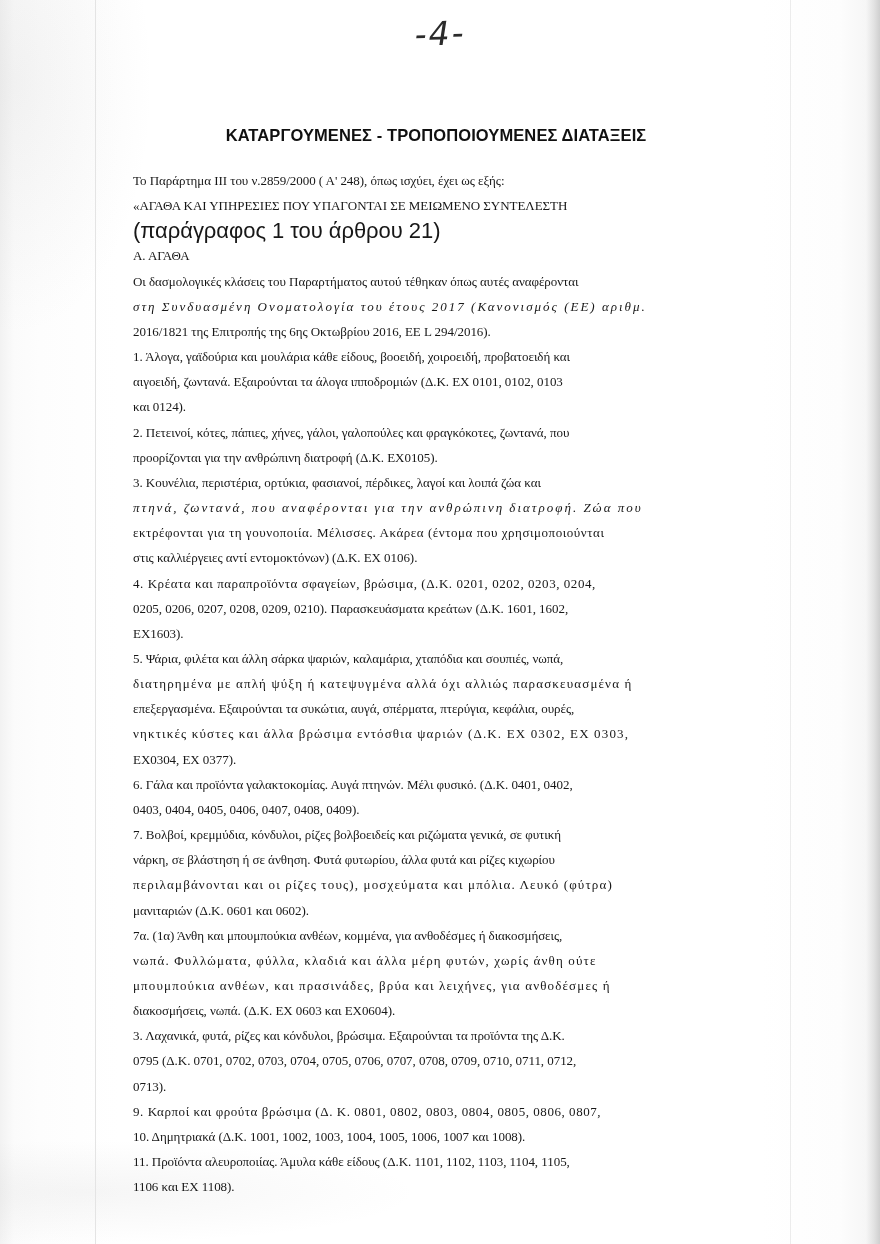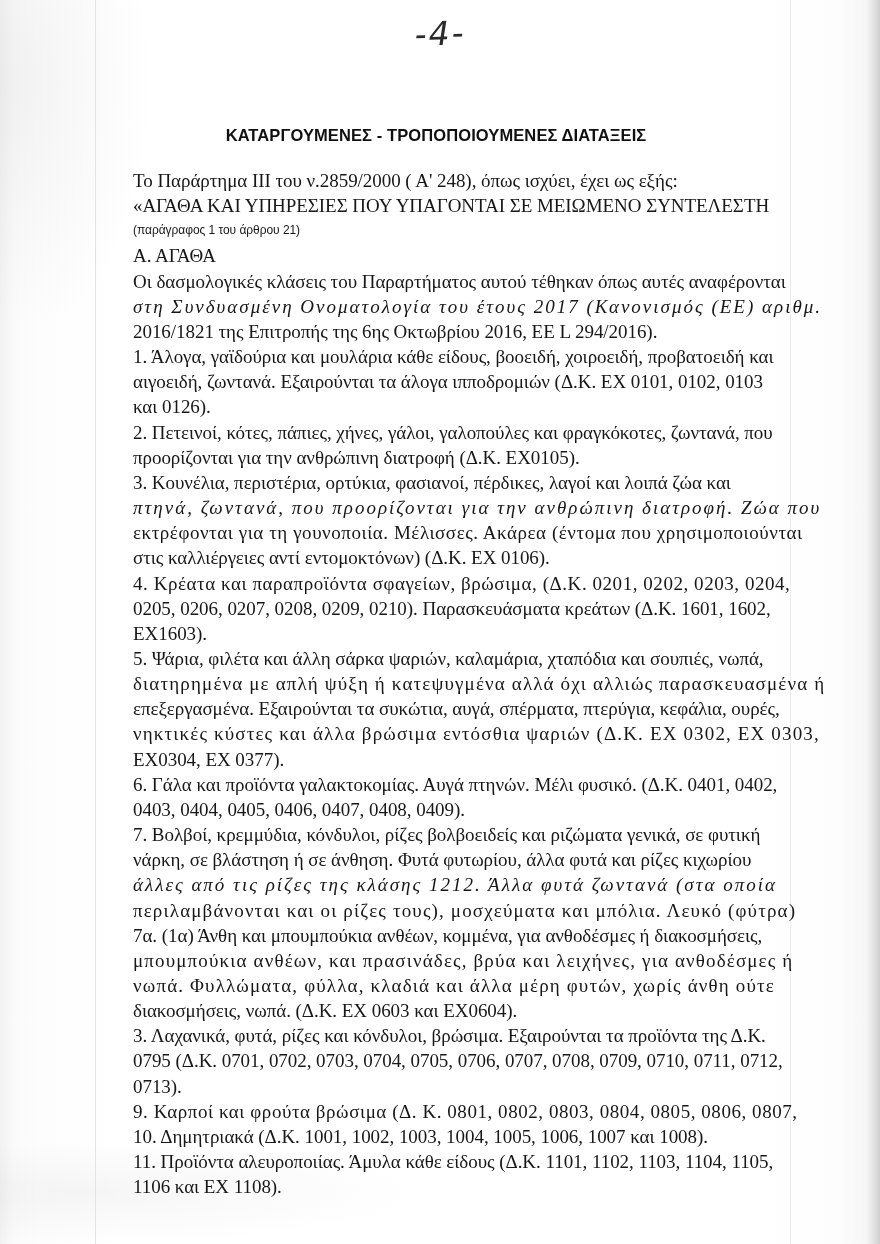--- a/index.html
+++ b/index.html
@@ -93,30 +93,30 @@
 
   
   .body-col {
     position: absolute;
     left: 133px;
     top: 168px;
     width: 615px;
   }
 
   .line {
-    font-size: 19px;
+    font-size: 13px;
     line-height: 25.15px;
     white-space: nowrap;
     letter-spacing: -0.05px;
   }
 
   
   .line.sans {
     font-family: "Liberation Sans", "DejaVu Sans", sans-serif;
-    font-size: 12px;
+    font-size: 22px;
   }
 
   
   .line.loose   { letter-spacing: 0.55px; }
   .line.looser  { letter-spacing: 1.15px; }
   .line.loosest { letter-spacing: 2.0px; font-style: italic; }
 </style>
 </head>
 <body>
 
@@ -137,51 +137,51 @@
     <div class="line">«ΑΓΑΘΑ ΚΑΙ ΥΠΗΡΕΣΙΕΣ ΠΟΥ ΥΠΑΓΟΝΤΑΙ ΣΕ ΜΕΙΩΜΕΝΟ ΣΥΝΤΕΛΕΣΤΗ</div>
     <div class="line sans">(παράγραφος 1 του άρθρου 21)</div>
     <div class="line">Α. ΑΓΑΘΑ</div>
 
     <div class="line">Οι δασμολογικές κλάσεις του Παραρτήματος αυτού τέθηκαν όπως αυτές αναφέρονται</div>
     <div class="line loosest">στη Συνδυασμένη Ονοματολογία του έτους 2017 (Κανονισμός (ΕΕ) αριθμ.</div>
     <div class="line">2016/1821 της Επιτροπής της 6ης Οκτωβρίου 2016, ΕΕ L 294/2016).</div>
 
     <div class="line">1. Άλογα, γαϊδούρια και μουλάρια κάθε είδους, βοοειδή, χοιροειδή, προβατοειδή και</div>
     <div class="line">αιγοειδή, ζωντανά. Εξαιρούνται τα άλογα ιπποδρομιών (Δ.Κ. ΕΧ 0101, 0102, 0103</div>
-    <div class="line">και 0126).</div>
+    <div class="line">και 0124).</div>
 
     <div class="line">2. Πετεινοί, κότες, πάπιες, χήνες, γάλοι, γαλοπούλες και φραγκόκοτες, ζωντανά, που</div>
     <div class="line">προορίζονται για την ανθρώπινη διατροφή (Δ.Κ. ΕΧ0105).</div>
 
     <div class="line">3. Κουνέλια, περιστέρια, ορτύκια, φασιανοί, πέρδικες, λαγοί και λοιπά ζώα και</div>
-    <div class="line loosest">πτηνά, ζωντανά, που προορίζονται για την ανθρώπινη διατροφή. Ζώα που</div>
+    <div class="line loosest">πτηνά, ζωντανά, που αναφέρονται για την ανθρώπινη διατροφή. Ζώα που</div>
     <div class="line loose">εκτρέφονται για τη γουνοποιία. Μέλισσες. Ακάρεα (έντομα που χρησιμοποιούνται</div>
     <div class="line">στις καλλιέργειες αντί εντομοκτόνων) (Δ.Κ. ΕΧ 0106).</div>
 
     <div class="line loose">4. Κρέατα και παραπροϊόντα σφαγείων, βρώσιμα, (Δ.Κ. 0201, 0202, 0203, 0204,</div>
     <div class="line">0205, 0206, 0207, 0208, 0209, 0210). Παρασκευάσματα κρεάτων (Δ.Κ. 1601, 1602,</div>
     <div class="line">ΕΧ1603).</div>
 
     <div class="line">5. Ψάρια, φιλέτα και άλλη σάρκα ψαριών, καλαμάρια, χταπόδια και σουπιές, νωπά,</div>
     <div class="line looser">διατηρημένα με απλή ψύξη ή κατεψυγμένα αλλά όχι αλλιώς παρασκευασμένα ή</div>
     <div class="line">επεξεργασμένα. Εξαιρούνται τα συκώτια, αυγά, σπέρματα, πτερύγια, κεφάλια, ουρές,</div>
     <div class="line looser">νηκτικές κύστες και άλλα βρώσιμα εντόσθια ψαριών (Δ.Κ. ΕΧ 0302, ΕΧ 0303,</div>
     <div class="line">ΕΧ0304, ΕΧ 0377).</div>
 
     <div class="line">6. Γάλα και προϊόντα γαλακτοκομίας. Αυγά πτηνών. Μέλι φυσικό. (Δ.Κ. 0401, 0402,</div>
     <div class="line">0403, 0404, 0405, 0406, 0407, 0408, 0409).</div>
 
     <div class="line">7. Βολβοί, κρεμμύδια, κόνδυλοι, ρίζες βολβοειδείς και ριζώματα γενικά, σε φυτική</div>
     <div class="line">νάρκη, σε βλάστηση ή σε άνθηση. Φυτά φυτωρίου, άλλα φυτά και ρίζες κιχωρίου</div>
-    <div class="line loosest">άλλες από τις ρίζες της κλάσης 1212. Άλλα φυτά ζωντανά (στα οποία</div>
     <div class="line looser">περιλαμβάνονται και οι ρίζες τους), μοσχεύματα και μπόλια. Λευκό (φύτρα)</div>
+    <div class="line">μανιταριών (Δ.Κ. 0601 και 0602).</div>
 
     <div class="line">7α. (1α) Άνθη και μπουμπούκια ανθέων, κομμένα, για ανθοδέσμες ή διακοσμήσεις,</div>
+    <div class="line looser">νωπά. Φυλλώματα, φύλλα, κλαδιά και άλλα μέρη φυτών, χωρίς άνθη ούτε</div>
     <div class="line looser">μπουμπούκια ανθέων, και πρασινάδες, βρύα και λειχήνες, για ανθοδέσμες ή</div>
-    <div class="line looser">νωπά. Φυλλώματα, φύλλα, κλαδιά και άλλα μέρη φυτών, χωρίς άνθη ούτε</div>
     <div class="line">διακοσμήσεις, νωπά. (Δ.Κ. ΕΧ 0603 και ΕΧ0604).</div>
 
     <div class="line">3. Λαχανικά, φυτά, ρίζες και κόνδυλοι, βρώσιμα. Εξαιρούνται τα προϊόντα της Δ.Κ.</div>
     <div class="line">0795 (Δ.Κ. 0701, 0702, 0703, 0704, 0705, 0706, 0707, 0708, 0709, 0710, 0711, 0712,</div>
     <div class="line">0713).</div>
 
     <div class="line loose">9. Καρποί και φρούτα βρώσιμα (Δ. Κ. 0801, 0802, 0803, 0804, 0805, 0806, 0807,</div>
 
     <div class="line">10. Δημητριακά (Δ.Κ. 1001, 1002, 1003, 1004, 1005, 1006, 1007 και 1008).</div>
 

